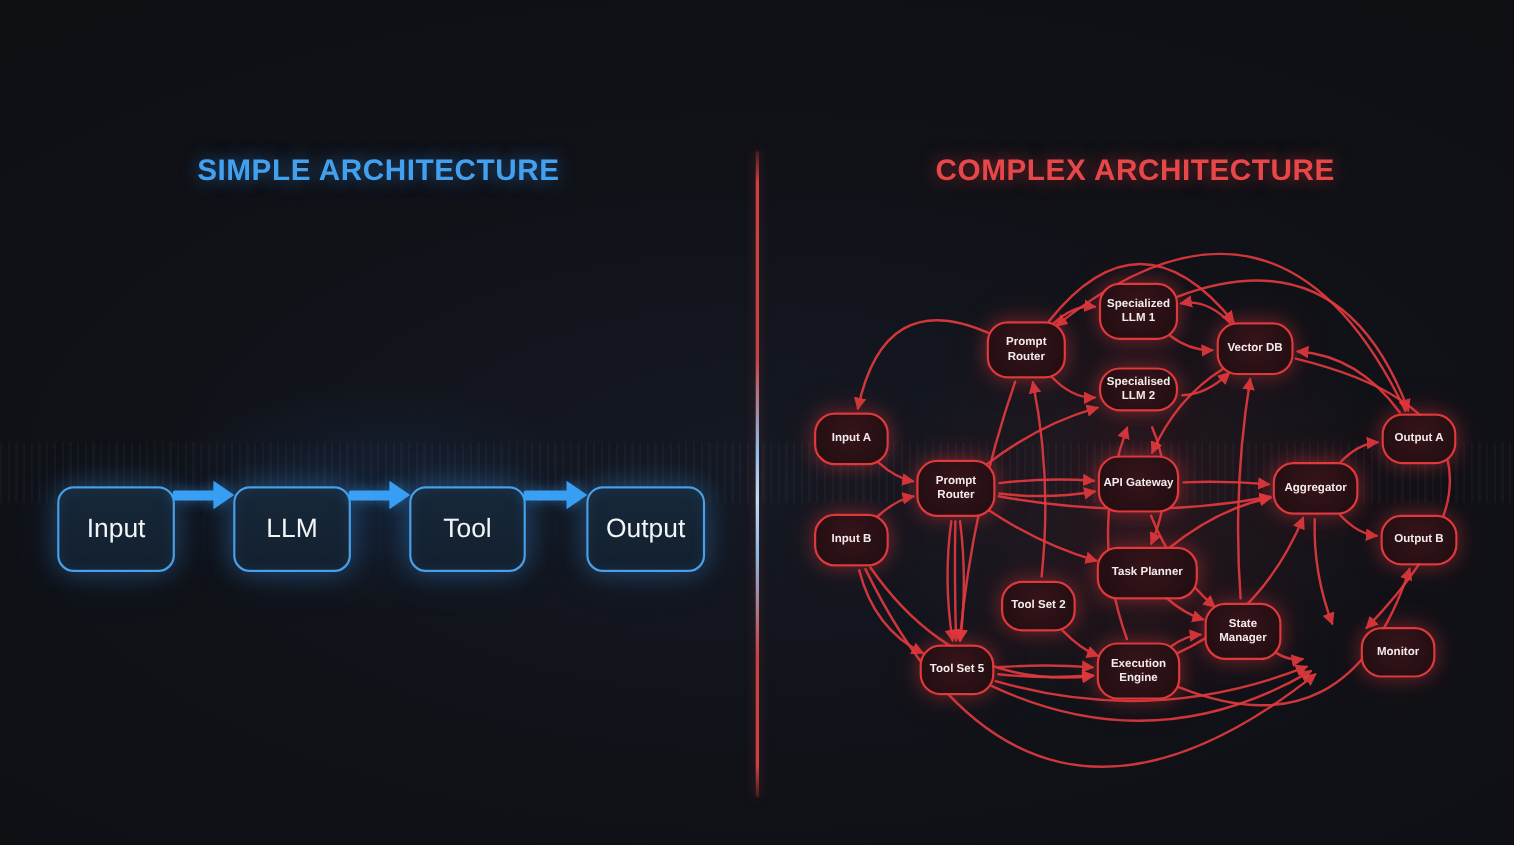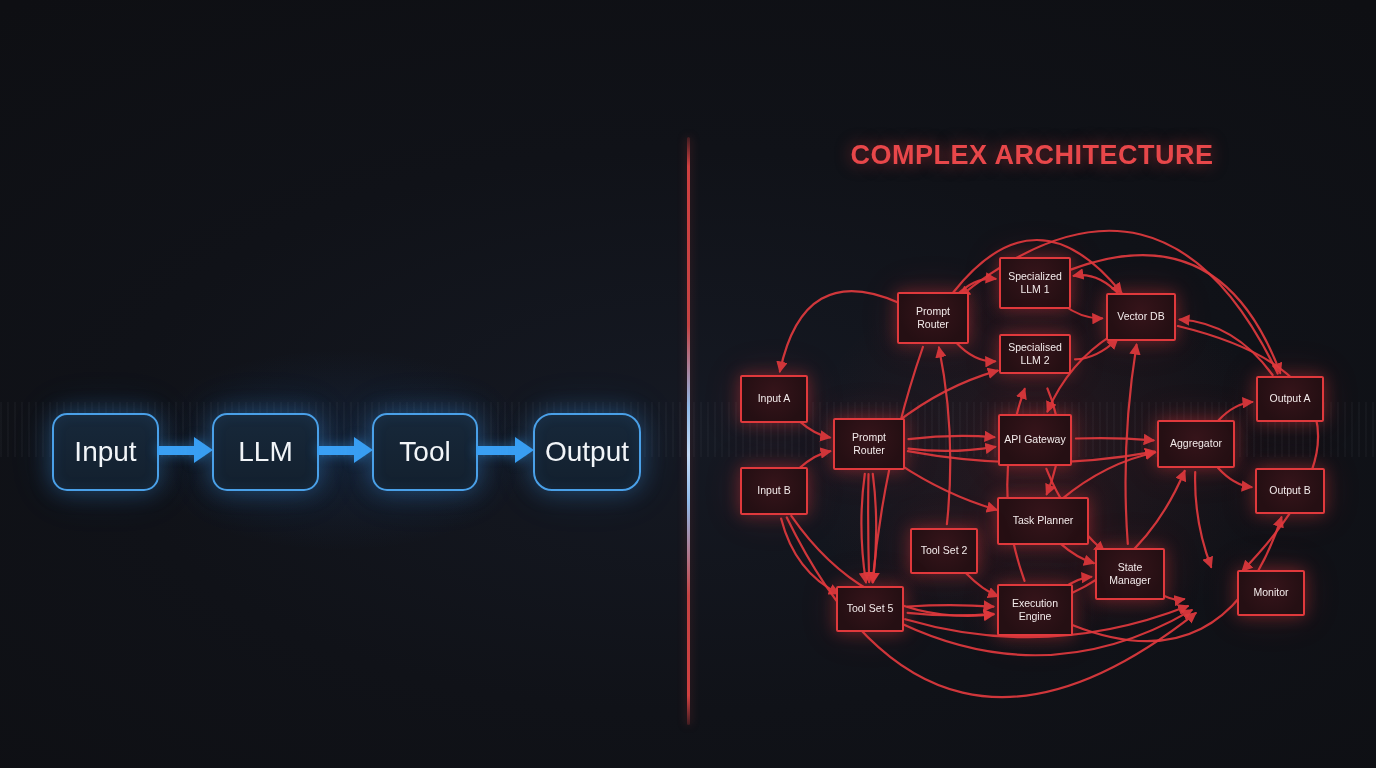--- a/index.html
+++ b/index.html
@@ -31,44 +31,47 @@
   .glow-red{left:720px;top:200px;width:640px;height:520px;
     background:radial-gradient(closest-side,rgba(225,55,58,0.10),rgba(225,55,58,0) 75%);}
   .wave{position:absolute;left:0;top:402px;width:100%;height:55px;opacity:0.045;
     background:repeating-linear-gradient(90deg,#9aa0ab 0 2px,transparent 2px 7px);}
   
   #simple-flow{position:absolute;left:0;top:0;}
   .sbox{
     position:absolute;display:flex;align-items:center;justify-content:center;
     border:2.5px solid #4aa0e8;border-radius:15px;
     background:linear-gradient(180deg,#17283a 0%,#13202e 100%);
-    color:#f2f5f8;font-size:28px;
+    color:#f2f5f8;font-size:24px;
     box-shadow:0 0 22px rgba(58,150,235,0.35),0 0 46px rgba(58,150,235,0.14),inset 0 0 14px rgba(58,150,235,0.10);
+    margin-top:29px;
   }
   .flow-arrow{position:absolute;}
   .flow-arrow .bar{position:absolute;left:2px;right:16px;top:50%;height:9px;margin-top:-4.5px;
     background:#3aa0f4;border-radius:2px;box-shadow:0 0 12px rgba(58,160,244,0.45);}
   .flow-arrow .tip{position:absolute;right:-1px;top:50%;margin-top:-13px;width:0;height:0;
     border-left:19px solid #3aa0f4;border-top:13px solid transparent;border-bottom:13px solid transparent;
     filter:drop-shadow(0 0 6px rgba(58,160,244,0.5));}
   
   #edges{position:absolute;left:0;top:0;width:1376px;height:768px;}
   #complex-nodes{position:absolute;left:0;top:0;}
   .cnode{
     position:absolute;display:flex;align-items:center;justify-content:center;text-align:center;
-    border:2px solid #e0393c;border-radius:2px;
+    border:2px solid #e0393c;border-radius:19px;
     background:radial-gradient(circle at 50% 38%, #36141a 0%, #250f13 75%);
     color:#f3ebeb;font-size:10.5px;line-height:1.25;padding:2px;box-sizing:border-box;
     box-shadow:0 0 16px rgba(229,57,60,0.40),0 0 38px rgba(229,57,60,0.16);
+    font-weight:bold;
   }
 </style>
 </head>
 <body>
 
 <div class="stage">
+  <div class="head head-blue">SIMPLE ARCHITECTURE</div>
   <div class="head head-red">COMPLEX ARCHITECTURE</div>
   <div class="glow glow-blue"></div>
   <div class="glow glow-red"></div>
   <div class="wave"></div>
   <div class="divider"></div>
   <div id="simple-flow">
       <div class="sbox" style="left: 52px; top: 413px; width: 103px; height: 74px;">Input</div>
       <div class="flow-arrow" style="left: 155px; top: 413px; width: 57px; height: 74px;">
         <div class="bar"></div>
         <div class="tip"></div>
@@ -76,21 +79,21 @@
       <div class="sbox" style="left: 212px; top: 413px; width: 103px; height: 74px;">LLM</div>
       <div class="flow-arrow" style="left: 315px; top: 413px; width: 57px; height: 74px;">
         <div class="bar"></div>
         <div class="tip"></div>
       </div>
       <div class="sbox" style="left: 372px; top: 413px; width: 102px; height: 74px;">Tool</div>
       <div class="flow-arrow" style="left: 474px; top: 413px; width: 59px; height: 74px;">
         <div class="bar"></div>
         <div class="tip"></div>
       </div>
-      <div class="sbox" style="left: 533px; top: 413px; width: 104px; height: 74px; border-radius: 19px;">Output</div>
+      <div class="sbox" style="left: 533px; top: 413px; width: 104px; height: 74px;">Output</div>
     </div>
   <svg id="edges" viewBox="0 0 1376 768">
       <defs>
         <marker id="arr" viewBox="0 0 10 10" refX="8.5" refY="5" markerWidth="5.2" markerHeight="5.2" orient="auto-start-reverse">
           <path d="M0,0 L10,5 L0,10 z" fill="#e03a3e"></path>
         </marker>
       </defs>
       <path d="M 1277.7 373.5 Q 1162.4 134.2 960.3 296.1" fill="none" stroke="#e03a3e" stroke-width="2.2" stroke-linecap="round" opacity="0.92" marker-end="url(#arr)"></path>
       <path d="M 953.4 292.2 Q 1036.4 187.5 1121.4 292.8" fill="none" stroke="#e03a3e" stroke-width="2.2" stroke-linecap="round" opacity="0.92" marker-end="url(#arr)"></path>
       <path d="M 898.6 302.7 Q 803.6 260.5 779.9 371.3" fill="none" stroke="#e03a3e" stroke-width="2.2" stroke-linecap="round" opacity="0.92" marker-end="url(#arr)"></path>

